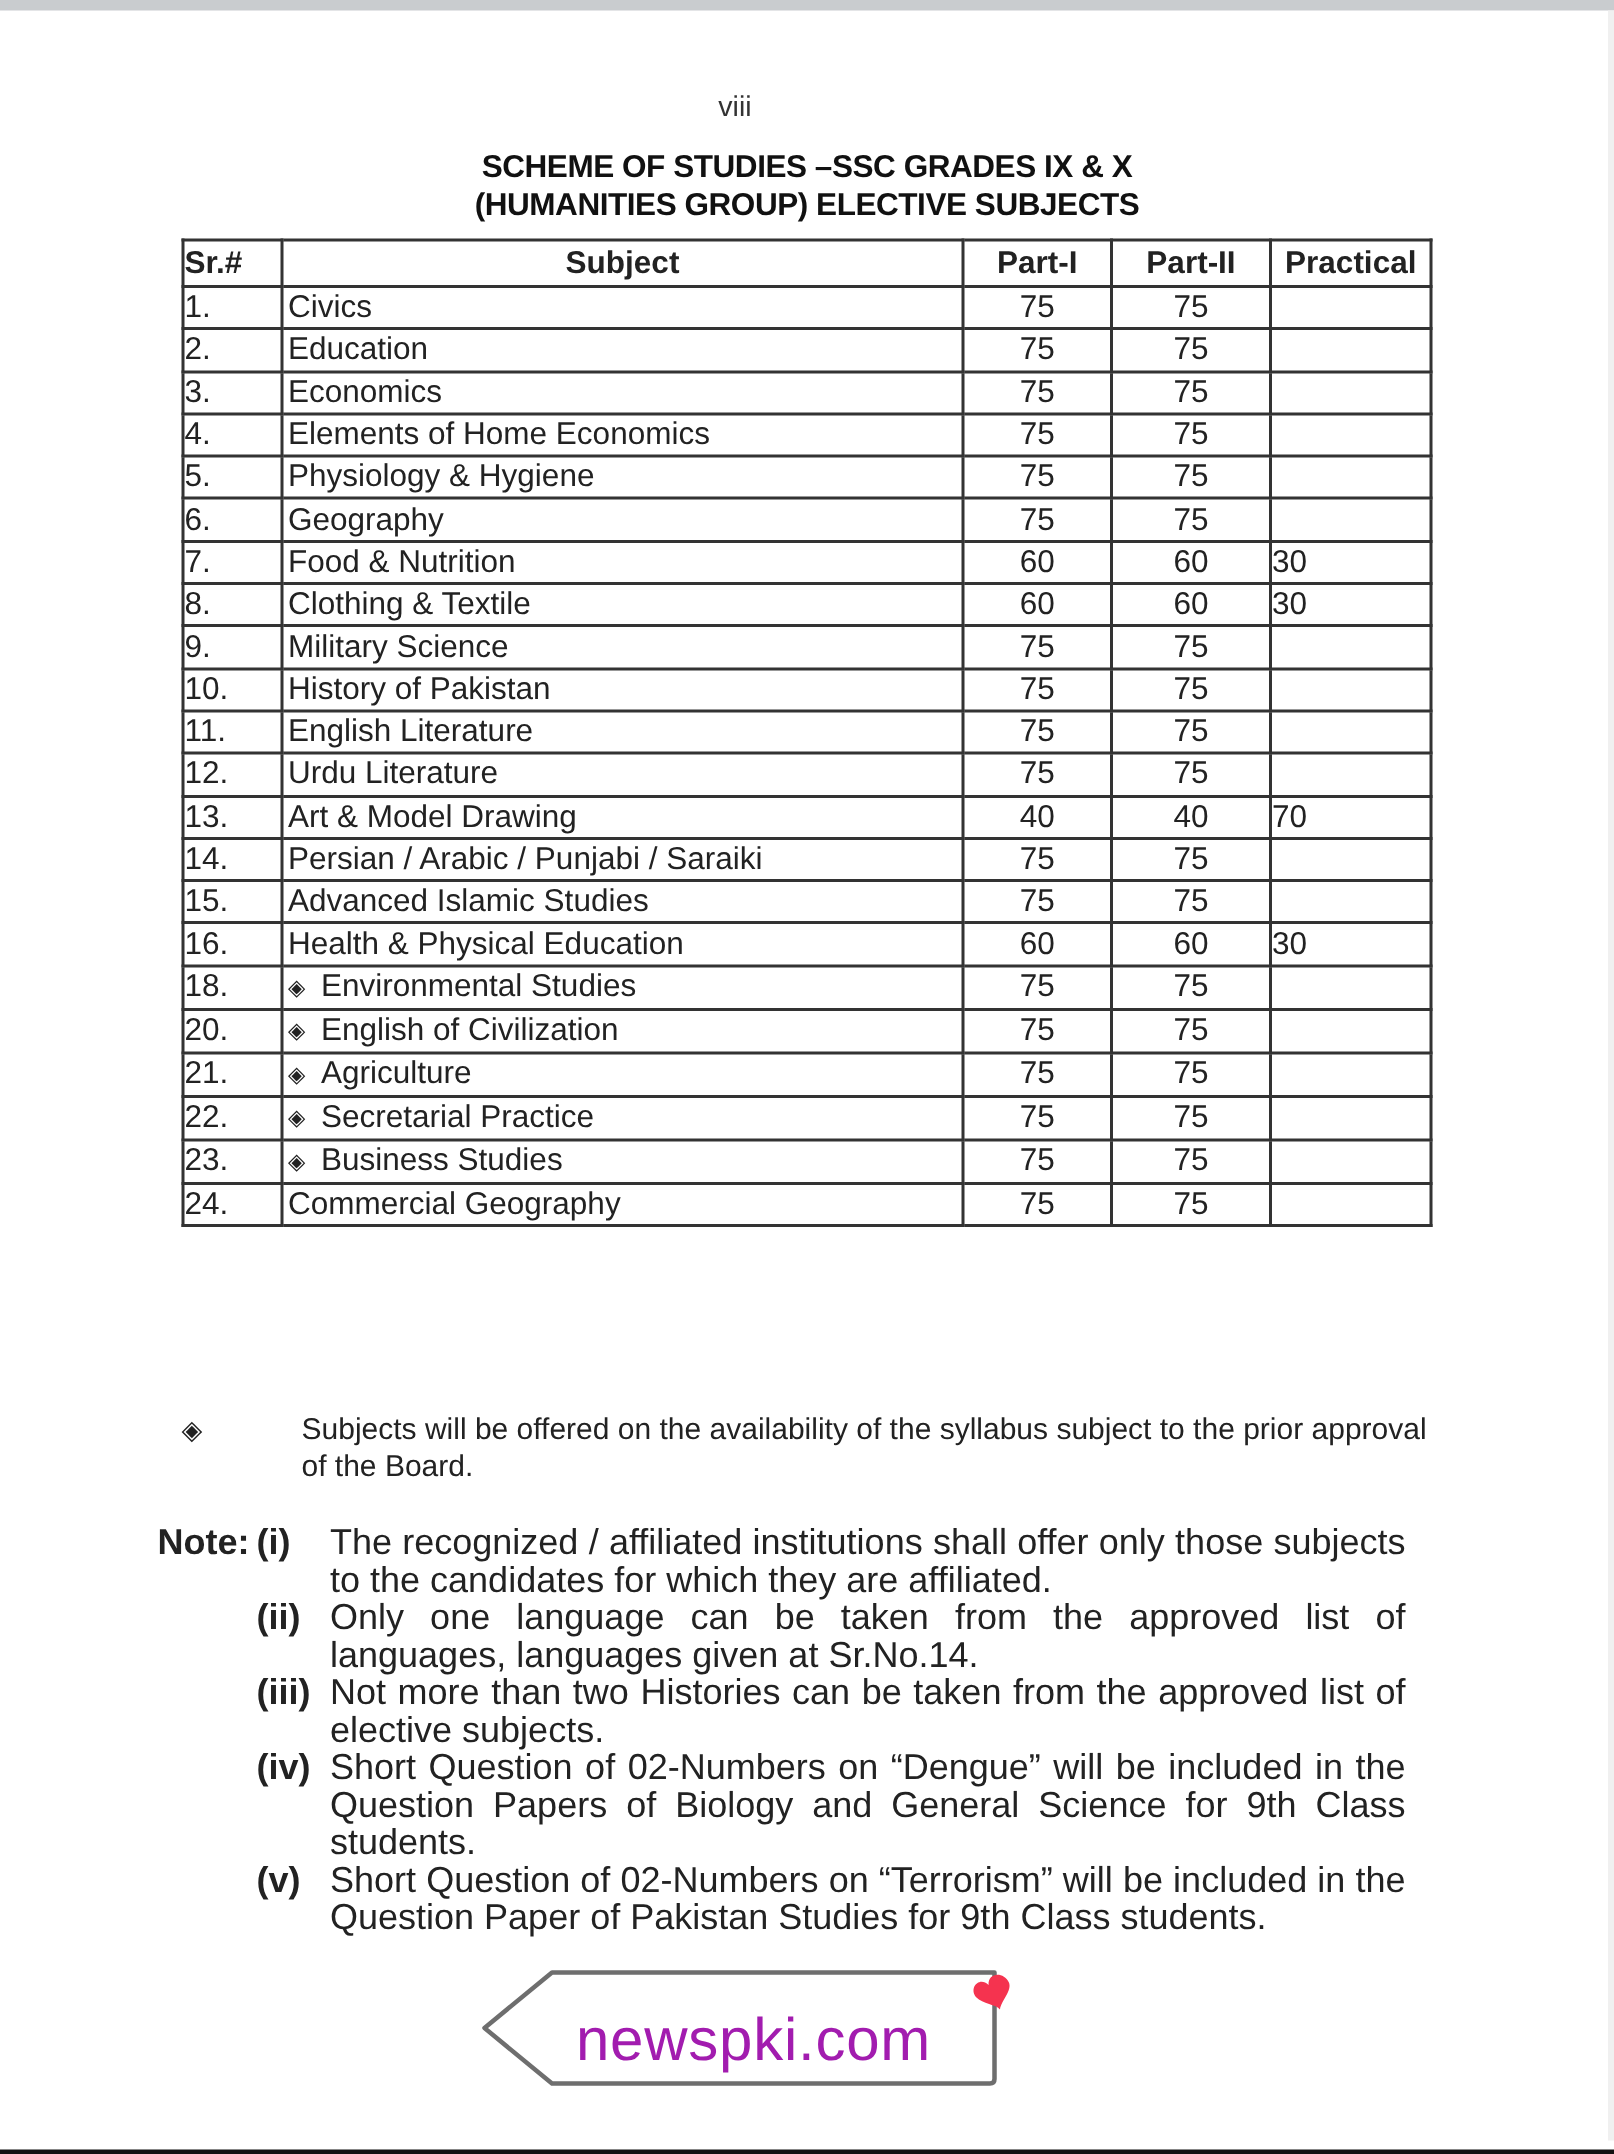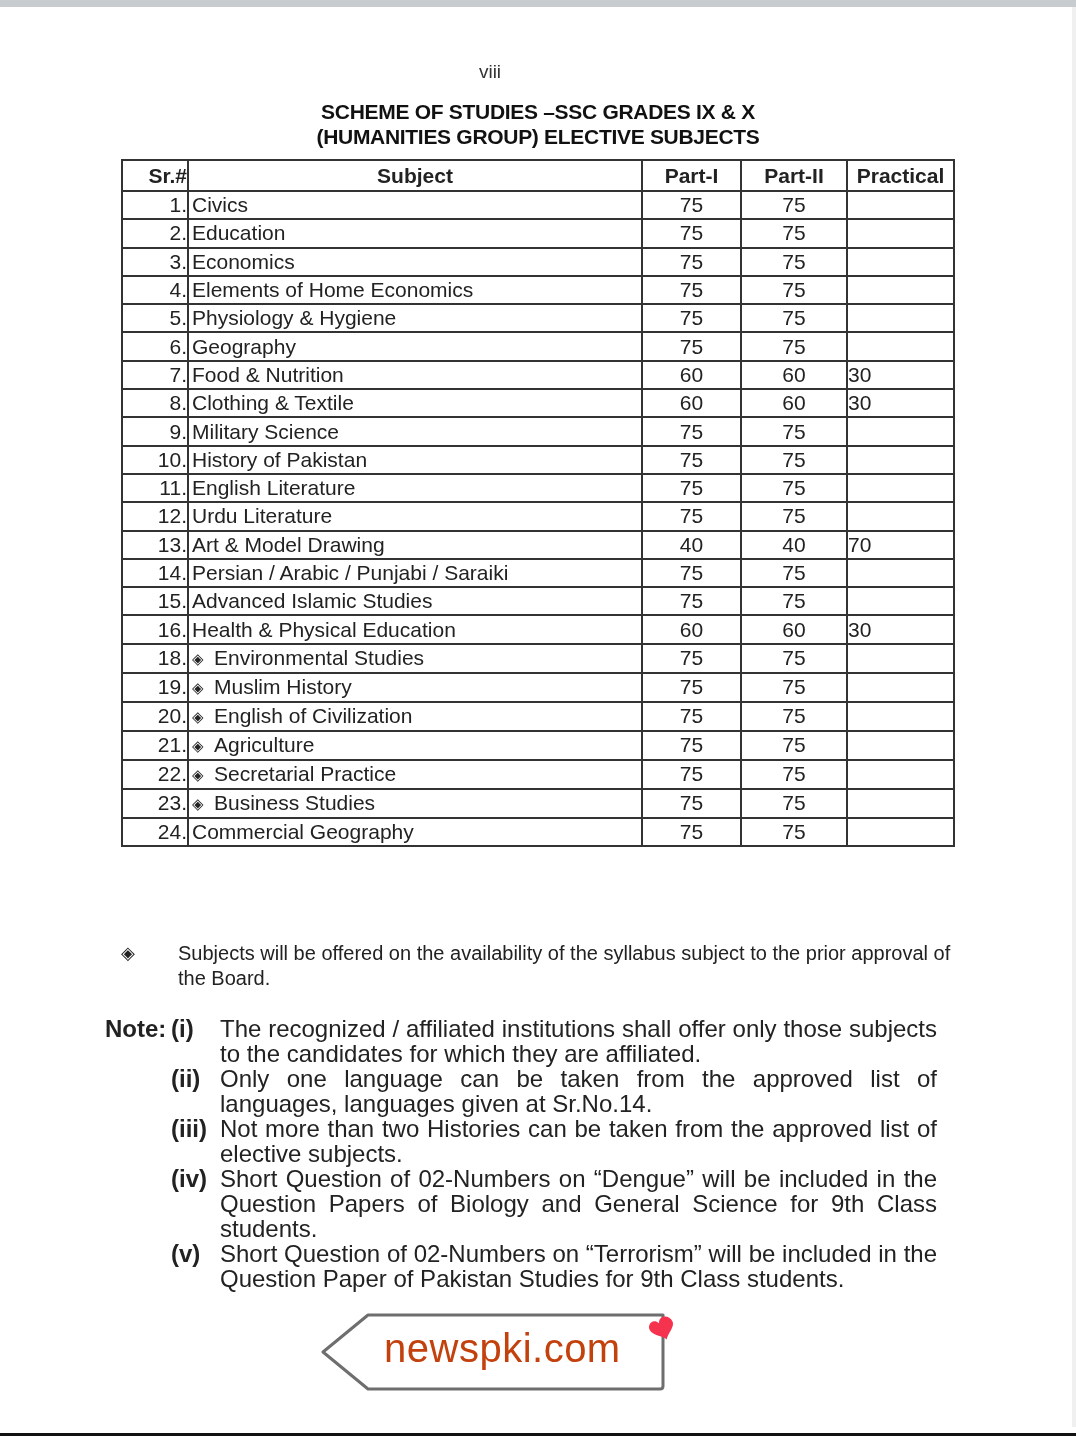--- a/index.html
+++ b/index.html
@@ -13,40 +13,40 @@
 
   .page-number { position: absolute; top: 61px; left: 0; width: 980px; text-align: center; font-size: 19px; color: #333; }
   .title { position: absolute; top: 99px; left: 0; width: 1076px; text-align: center; font-weight: bold; font-size: 21px; line-height: 25px; letter-spacing: -0.3px; color: #111; }
 
   table.scheme {
     position: absolute; left: 121px; top: 159px; width: 834px;
     border-collapse: collapse; font-size: 21px; color: #222;
   }
   table.scheme th, table.scheme td { border: 2px solid #333; padding: 0; height: 26.3px; line-height: 26px; }
   table.scheme th { font-weight: bold; font-size: 21px; height: 29px; }
-  .c-sr { width: 64px; text-align: right; }
+  .c-sr { width: 64px; text-align: left; }
   .c-subj { text-align: left; padding-left: 3px !important; }
   .c-p1 { width: 97px; text-align: center; }
   .c-p2 { width: 104px; text-align: center; }
   .c-pr { width: 105px; }
   th.c-subj { text-align: center; padding-left: 0 !important; }
   .diamond { display: inline-block; width: 16px; margin-right: 6px; font-size: 15px; vertical-align: 1px; }
 
   .footnote { position: absolute; left: 121px; top: 941px; width: 840px; font-size: 20px; line-height: 25px; color: #222; }
   .footnote .sym { position: absolute; left: 0; top: 0; font-size: 18px; }
-  .footnote .txt { margin-left: 57px; }
+  .footnote .txt { margin-left: 80px; }
 
   .notes { position: absolute; left: 105px; top: 1016px; width: 832px; font-size: 24px; line-height: 25px; color: #222; }
   .notes .label { position: absolute; left: 0; top: 0; font-weight: bold; }
   .note-item { position: relative; margin-left: 66px; padding-left: 49px; text-align: justify; }
   .note-item .num { position: absolute; left: 0; top: 0; font-weight: bold; }
 
   .brand { position: absolute; left: 320px; top: 1312px; width: 370px; height: 80px; }
   .brand svg { position: absolute; left: 0; top: 0; }
-  .brand-text { position: absolute; left: 64px; top: 14px; width: 300px; font-size: 40px; color: #c2410c; letter-spacing: 0.5px; }
+  .brand-text { position: absolute; left: 64px; top: 26px; width: 300px; font-size: 40px; color: #a21caf; letter-spacing: 0.5px; }
 </style>
 </head>
 <body>
 
 <div class="top-bar"></div>
 <div class="right-edge"></div>
 
 <div class="page-number">viii</div>
 
 <div class="title">
@@ -178,27 +178,20 @@
         <td class="c-pr">30</td>
       </tr>
       <tr>
         <td class="c-sr">18.</td>
         <td class="c-subj"><span class="diamond">◈</span><span>Environmental Studies</span></td>
         <td class="c-p1">75</td>
         <td class="c-p2">75</td>
         <td class="c-pr"></td>
       </tr>
       <tr>
-        <td class="c-sr">19.</td>
-        <td class="c-subj"><span class="diamond">◈</span><span>Muslim History</span></td>
-        <td class="c-p1">75</td>
-        <td class="c-p2">75</td>
-        <td class="c-pr"></td>
-      </tr>
-      <tr>
         <td class="c-sr">20.</td>
         <td class="c-subj"><span class="diamond">◈</span><span>English of Civilization</span></td>
         <td class="c-p1">75</td>
         <td class="c-p2">75</td>
         <td class="c-pr"></td>
       </tr>
       <tr>
         <td class="c-sr">21.</td>
         <td class="c-subj"><span class="diamond">◈</span><span>Agriculture</span></td>
         <td class="c-p1">75</td>

